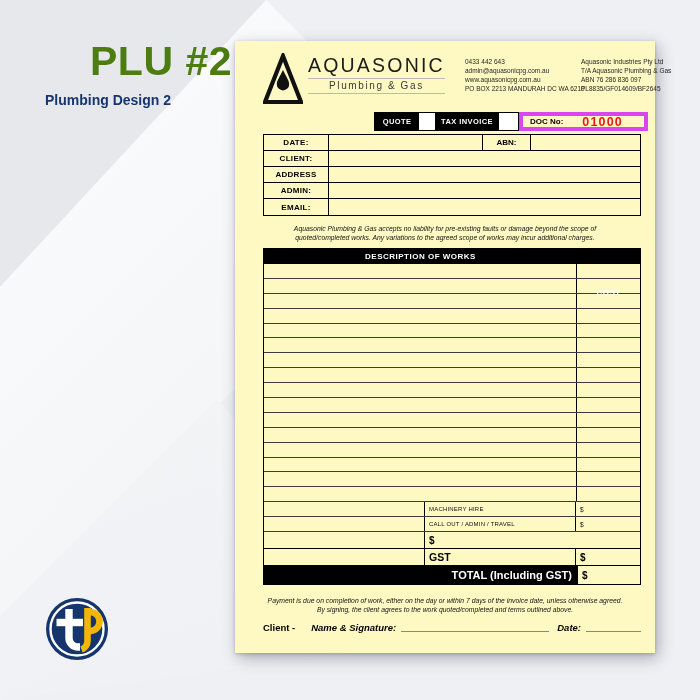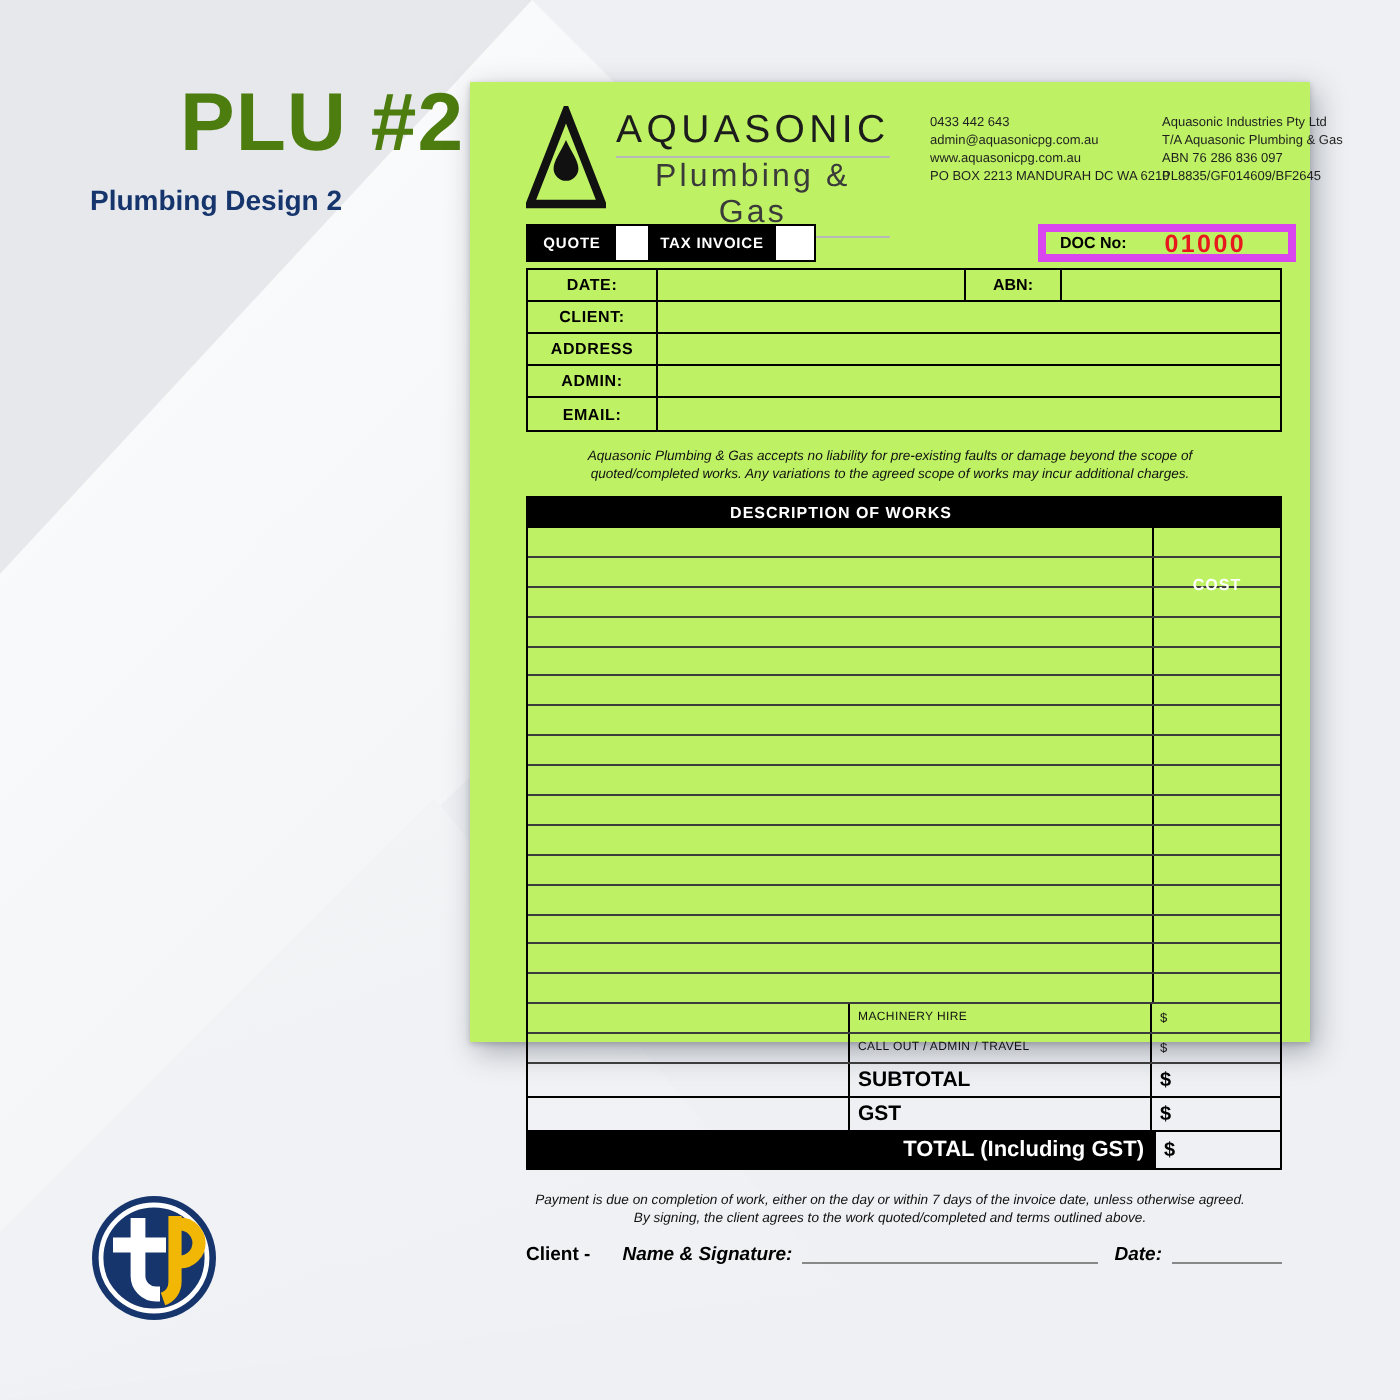--- a/index.html
+++ b/index.html
@@ -16,37 +16,37 @@
     background:linear-gradient(160deg, #f7f8fa 0%, #edeff2 100%);
     clip-path:polygon(0 88%, 31% 57%, 60% 92%, 0 100%); }
 
   
   .panel-title { position:absolute; left:44px; top:38px; font-size:41px; font-weight:bold;
     color:#16356d; letter-spacing:0.5px; }
   .panel-sub { position:absolute; left:45px; top:92px; font-size:14px; font-weight:bold; color:#16356d; }
   .tp-logo { position:absolute; left:43px; top:595px; width:68px; height:68px; }
 
   
-  .paper { position:absolute; left:235px; top:41px; width:420px; height:480px; background:#bef264;
+  .paper { position:absolute; left:235px; top:41px; width:420px; height:612px; background:#fef9c3;
     box-shadow:3px 5px 14px rgba(50,55,70,.38), 0 1px 3px rgba(50,55,70,.25); }
 
   .doc-header { position:absolute; top:10px; left:28px; width:385px; display:flex; }
   .brand { display:flex; width:174px; }
   .brand-mark { width:40px; height:52px; margin-top:2px; flex:none; }
   .brand-text { margin-left:5px; margin-top:3px; }
   .brand-name { font-size:19.5px; letter-spacing:2.2px; color:#1c1c1c; font-weight:400; white-space:nowrap; }
-  .brand-tagline { font-size:16px; letter-spacing:1.6px; color:#3a3a3a; text-align:center;
+  .brand-tagline { font-size:10px; letter-spacing:1.6px; color:#3a3a3a; text-align:center;
     border-top:1px solid #b9b9b9; border-bottom:1px solid #b9b9b9; padding:1px 0 2px 0; margin-top:1px; }
   .contact { font-size:6.5px; line-height:9px; color:#1f1f1f; margin-top:6px; }
   .contact.c1 { margin-left:28px; width:116px; }
   .contact.c2 { margin-left:auto; }
   .contact div { white-space:nowrap; }
 
   .type-row { position:absolute; top:71px; left:28px; width:385px; height:19px; display:flex;
-    justify-content:space-between; }
+    justify-content:flex-end; }
   .type-bar { width:145px; height:19px; border:1px solid #000; background:#fff; display:flex; }
   .chip { background:#000; color:#fff; font-size:7.5px; font-weight:bold; letter-spacing:.4px;
     display:flex; align-items:center; justify-content:center; }
   .chip.q { width:44px; }
   .chip.t { width:64px; }
   .cbox { background:#fff; }
   .cbox.b1 { width:16px; }
   .cbox.b2 { flex:1; }
   .docno { width:129px; height:19px; border:4px solid #d946ef; display:flex; align-items:center; padding:0 7px; }
   .docno-label { font-size:8px; font-weight:bold; color:#000; }
@@ -268,21 +268,20 @@
         <div class="x-label">MACHINERY HIRE</div>
         <div class="x-cost">$</div>
       </div>
       <div class="x-row">
         <div class="x-spacer"></div>
         <div class="x-label">CALL OUT / ADMIN / TRAVEL</div>
         <div class="x-cost">$</div>
       </div>
       <div class="t-row">
         <div class="t-spacer"></div>
-        <div class="t-label">SUBTOTAL</div>
         <div class="t-cost">$</div>
       </div>
       <div class="t-row">
         <div class="t-spacer"></div>
         <div class="t-label">GST</div>
         <div class="t-cost">$</div>
       </div>
       <div class="g-row">
         <div class="g-black">TOTAL (Including GST)</div>
         <div class="g-cost">$</div>

